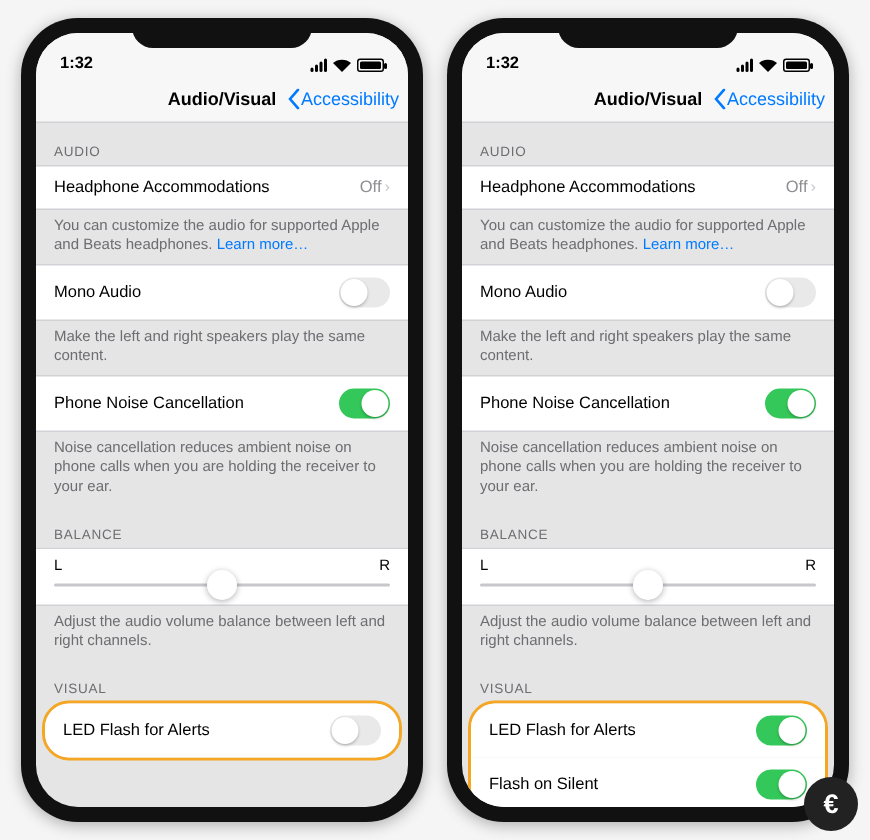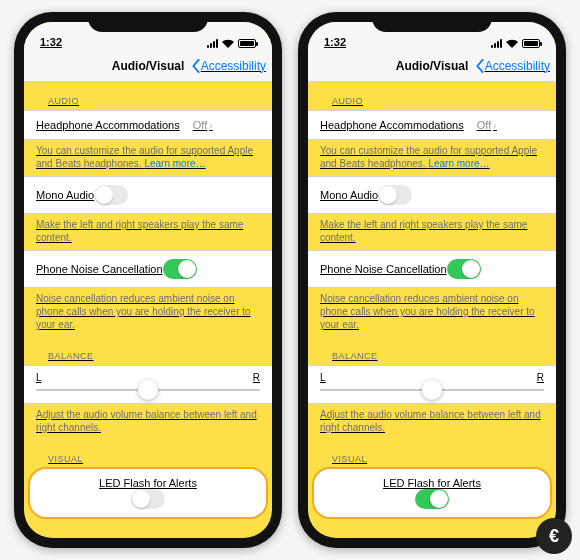--- a/index.html
+++ b/index.html
@@ -19,27 +19,26 @@
     height: 536px;
     background: #111;
     border-radius: 38px;
     padding: 10px;
     position: relative;
     box-shadow: 0 2px 10px rgba(0,0,0,.3);
   }
   .screen {
     width: 100%;
     height: 100%;
-    background: #fde047;
+    background: #e5e5e5;
     border-radius: 28px;
     overflow: hidden;
     position: relative;
     font-size: 10px;
     color: #000;
-    text-decoration: underline;
   }
   .notch {
     position: absolute;
     top: 0;
     left: 50%;
     transform: translateX(-50%);
     width: 120px;
     height: 20px;
     background: #111;
     border-bottom-left-radius: 14px;
@@ -83,32 +82,33 @@
   }
   .back svg { width: 10px; height: 14px; }
   .title {
     position: absolute;
     left: 50%;
     transform: translateX(-50%);
     font-size: 12px;
     font-weight: 600;
   }
   .section-header {
-    padding: 14px 24px 4px;
+    padding: 14px 12px 4px;
     font-size: 9px;
     color: #6d6d72;
     letter-spacing: 0.5px;
   }
   .row {
     background: #fff;
     border-top: 0.5px solid #d1d1d6;
     border-bottom: 0.5px solid #d1d1d6;
     padding: 8px 12px;
     display: flex;
     align-items: center;
+    justify-content: space-between;
     font-size: 11px;
     min-height: 30px;
   }
   .row + .row { border-top: none; }
   .footer {
     padding: 4px 12px 6px;
     font-size: 10px;
     color: #6d6d72;
     line-height: 1.3;
   }
@@ -141,21 +141,21 @@
   .slider .thumb {
     position:absolute; left:50%; top:50%; transform:translate(-50%,-50%);
     width:20px; height:20px; background:#fff; border-radius:50%;
     box-shadow: 0 1px 4px rgba(0,0,0,.3);
   }
   .highlight {
     border: 2px solid #f5a623;
     border-radius: 18px;
     margin: -1px 4px;
   }
-  .highlight .row { border: none; flex-direction: column; }
+  .highlight .row { border: none; }
   .highlight .row:first-child { border-top-left-radius:16px; border-top-right-radius:16px;}
   .highlight .row:last-child { border-bottom-left-radius:16px; border-bottom-right-radius:16px;}
   .corner-badge {
     position:absolute; right:-6px; bottom:-6px;
     width:36px; height:36px; border-radius:50%;
     background:#222; color:#fff; display:flex; align-items:center; justify-content:center;
     font-size:18px; font-weight:600;
   }
 </style>
 </head>
@@ -320,16 +320,22 @@
     <div class="footer">Adjust the audio volume balance between left and right channels.</div>
 
     <div class="section-header">VISUAL</div>
     <div class="highlight">
       <div class="row">
         <span>LED Flash for Alerts</span>
         <div class="toggle on">
             <div class="knob"></div>
           </div>
       </div>
+      <div class="row">
+        <span>Flash on Silent</span>
+        <div class="toggle on">
+            <div class="knob"></div>
+          </div>
+      </div>
     </div>
   </div>
   <div class="corner-badge">€</div>
 </div>
 
 </body></html>

